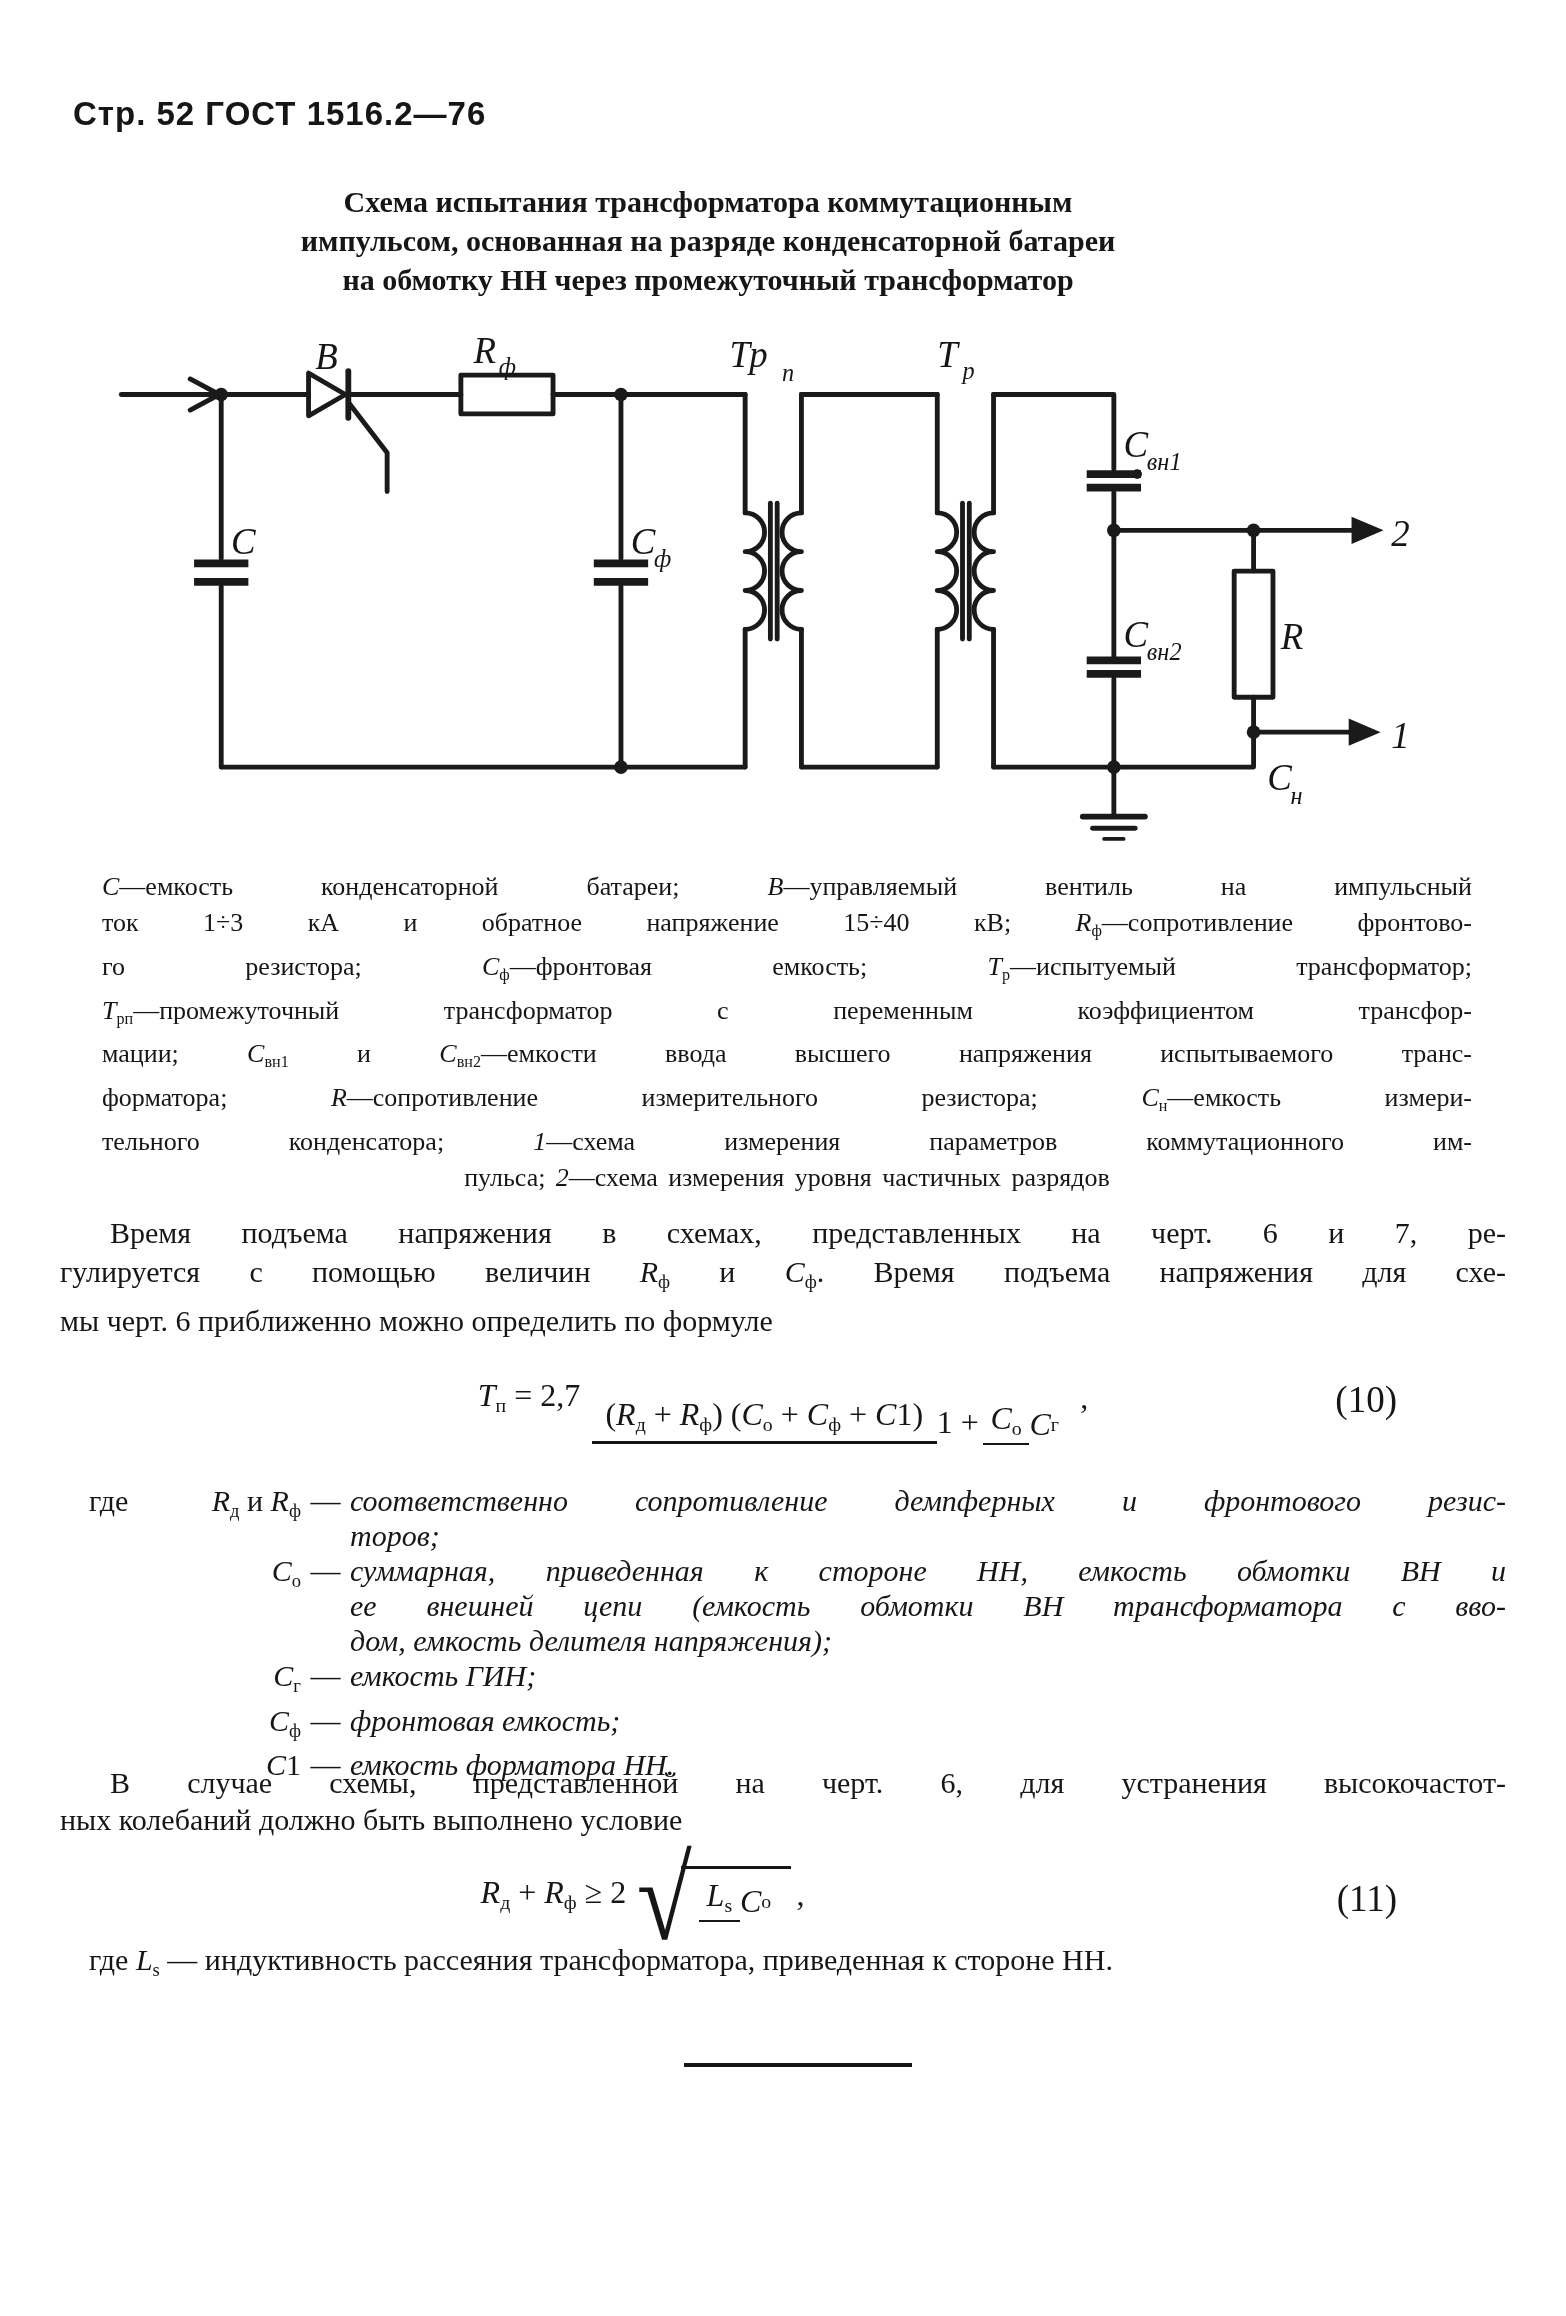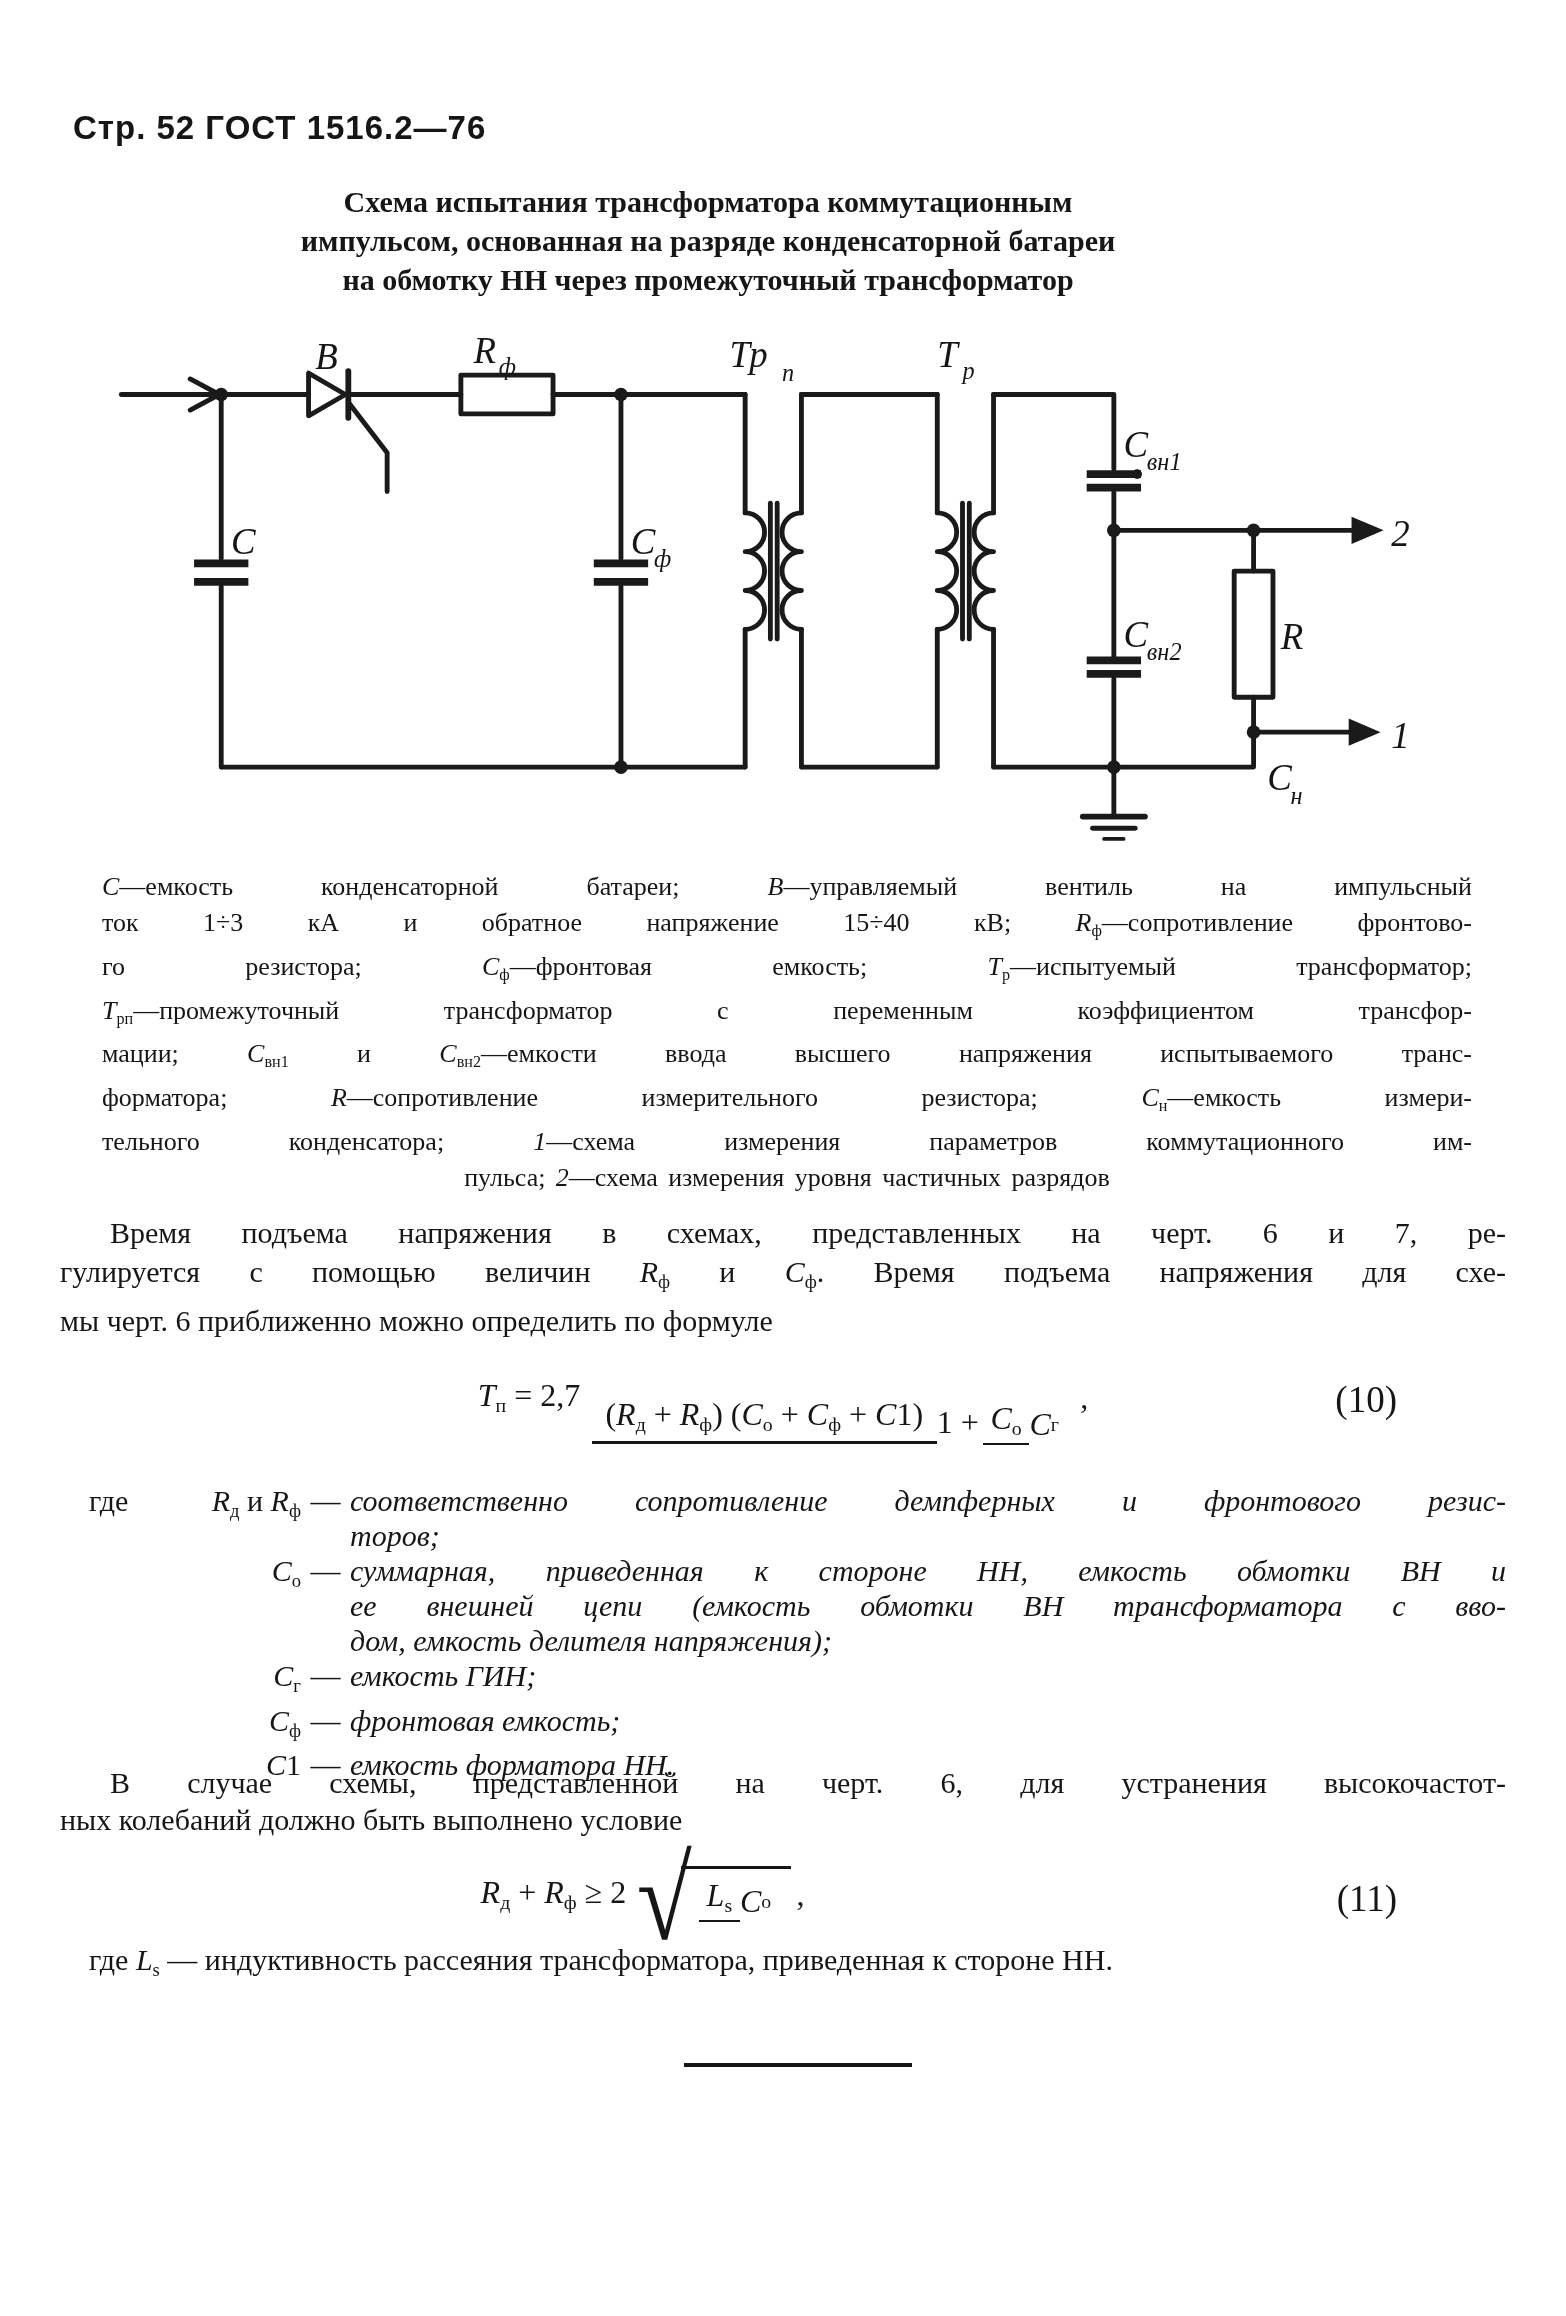--- a/index.html
+++ b/index.html
@@ -10,21 +10,21 @@
     background:#ffffff;
     color:#161616;
     font-family:"Liberation Serif","DejaVu Serif",serif;
     overflow:hidden;
   }
   .abs{position:absolute;}
   .it{font-style:italic;}
   .sub{font-size:0.62em;vertical-align:-0.30em;}
 
   
-  .header{left:73px;top:109px;font-size:33px;font-weight:bold;letter-spacing:1px;
+  .header{left:73px;top:95px;font-size:33px;font-weight:bold;letter-spacing:1px;
           font-family:"Liberation Sans","DejaVu Sans",sans-serif;}
 
   
   .title{left:126px;top:182px;width:1164px;text-align:center;
          font-size:30px;font-weight:bold;line-height:39px;}
 
   
   .circuit{left:0;top:309px;}
   .cw{stroke:#1a1a1a;stroke-width:5;fill:none;stroke-linecap:round;stroke-linejoin:round;}
   .cp{stroke:#1a1a1a;stroke-width:8;fill:none;stroke-linecap:butt;}

